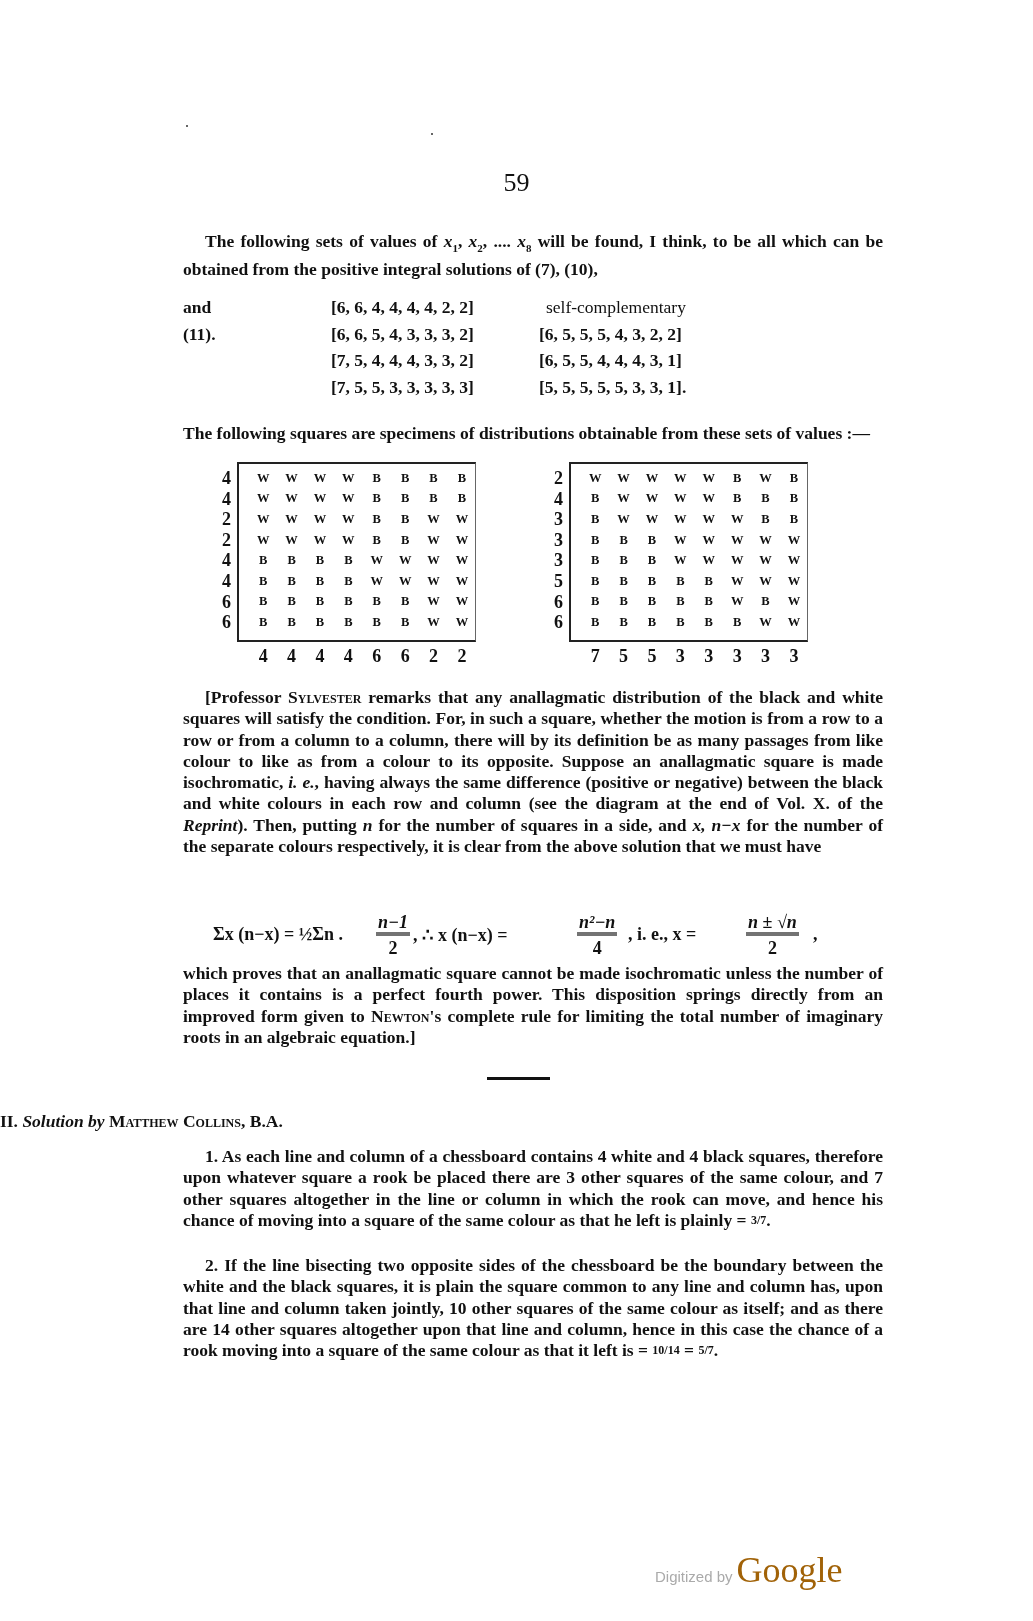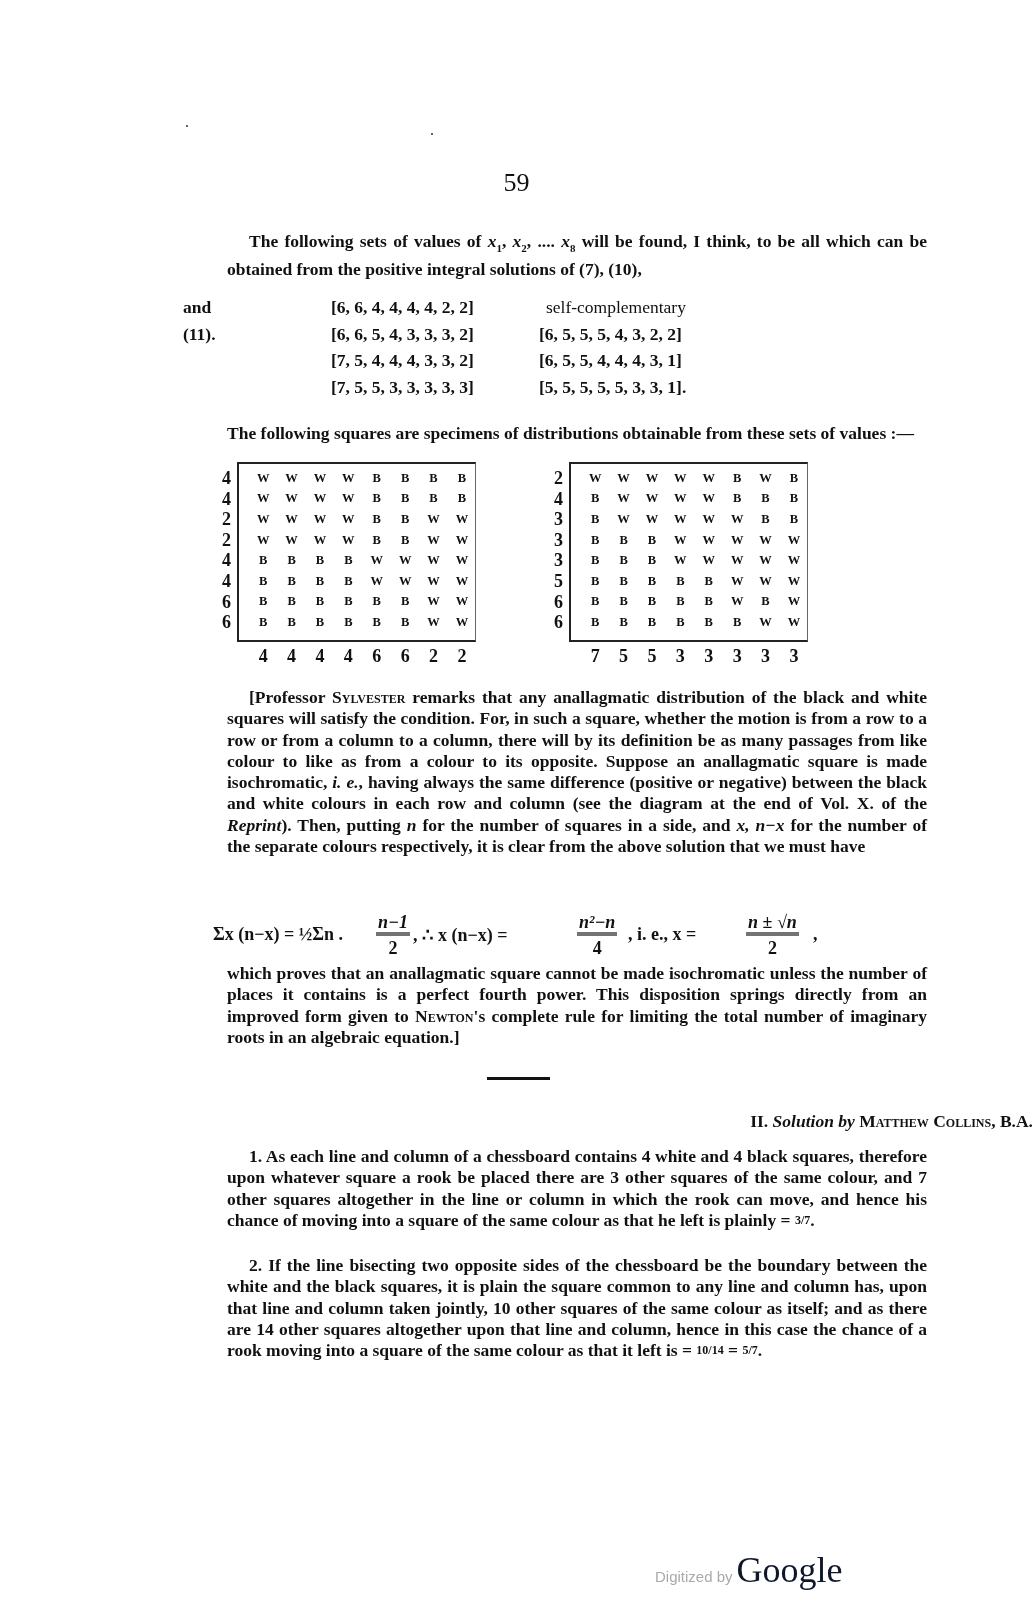--- a/index.html
+++ b/index.html
@@ -4,21 +4,21 @@
 <style>
   html, body { margin: 0; padding: 0; background: #ffffff; }
   body {
     width: 1033px; height: 1621px; position: relative; overflow: hidden;
     font-family: "Liberation Serif", "DejaVu Serif", serif;
     color: #111;
   }
   .abs { position: absolute; }
   .speck { position: absolute; width: 2px; height: 2px; background: #333; border-radius: 1px; }
   .page-number { left: 0; width: 1033px; top: 168px; text-align: center; font-size: 26px; }
-  .para { left: 183px; width: 700px; font-size: 17.5px; line-height: 21.3px; font-weight: bold; text-align: justify; margin-left: 44px; }
+  .para { left: 183px; width: 700px; font-size: 17.5px; line-height: 21.3px; font-weight: bold; text-align: justify; }
   .para p { margin: 0; }
   .indent { text-indent: 22px; }
   .sc { font-variant: small-caps; }
   sub { font-size: 11px; }
   
   .sets { left: 183px; top: 294px; font-size: 17.5px; font-weight: bold; line-height: 26.5px; }
   .sets-label { position: absolute; left: 0; top: 0; }
   .sets-row { position: absolute; white-space: nowrap; }
   .sets-col1 { left: 148px; }
   .sets-col2 { left: 356px; }
@@ -32,24 +32,24 @@
   .cell { width: 28.4px; text-align: center; font-size: 12.5px; font-weight: bold; letter-spacing: 0; }
   .col-sums { position: absolute; left: 34px; top: 178px; display: flex; }
   .col-sums div { width: 28.4px; text-align: center; font-size: 18px; font-weight: bold; }
   
   .formula { left: 213px; top: 912px; width: 640px; height: 60px; font-size: 18px; font-weight: bold; }
   .frac { position: absolute; text-align: center; }
   .frac .num { display: block; border-bottom: 4px solid #737373; padding: 0 2px; line-height: 20px; font-style: italic; }
   .frac .den { display: block; line-height: 24px; }
   .ftext { position: absolute; top: 12px; white-space: nowrap; }
   .rule { left: 487px; top: 1077px; width: 63px; height: 3px; background: #111; }
-  .heading { left: 0; width: 1033px; top: 1111px; text-align: right; font-size: 17.5px; font-weight: bold; }
+  .heading { left: 0; width: 1033px; top: 1111px; text-align: left; font-size: 17.5px; font-weight: bold; }
   .watermark { left: 655px; top: 1549px; color: #aaa; white-space: nowrap; }
   .watermark .small { font-family: "Liberation Sans", sans-serif; font-size: 15px; }
-  .watermark .big { font-family: "Liberation Serif", serif; font-size: 36px; color: #0f172a; }
+  .watermark .big { font-family: "Liberation Serif", serif; font-size: 36px; color: #a16207; }
   .fr { font-size: 12px; vertical-align: 2px; }
 </style>
 </head>
 <body>
 
 <div class="speck" style="left:186px;top:125px;"></div>
 <div class="speck" style="left:431px;top:133px;"></div>
 
 <div class="abs page-number">59</div>
 

